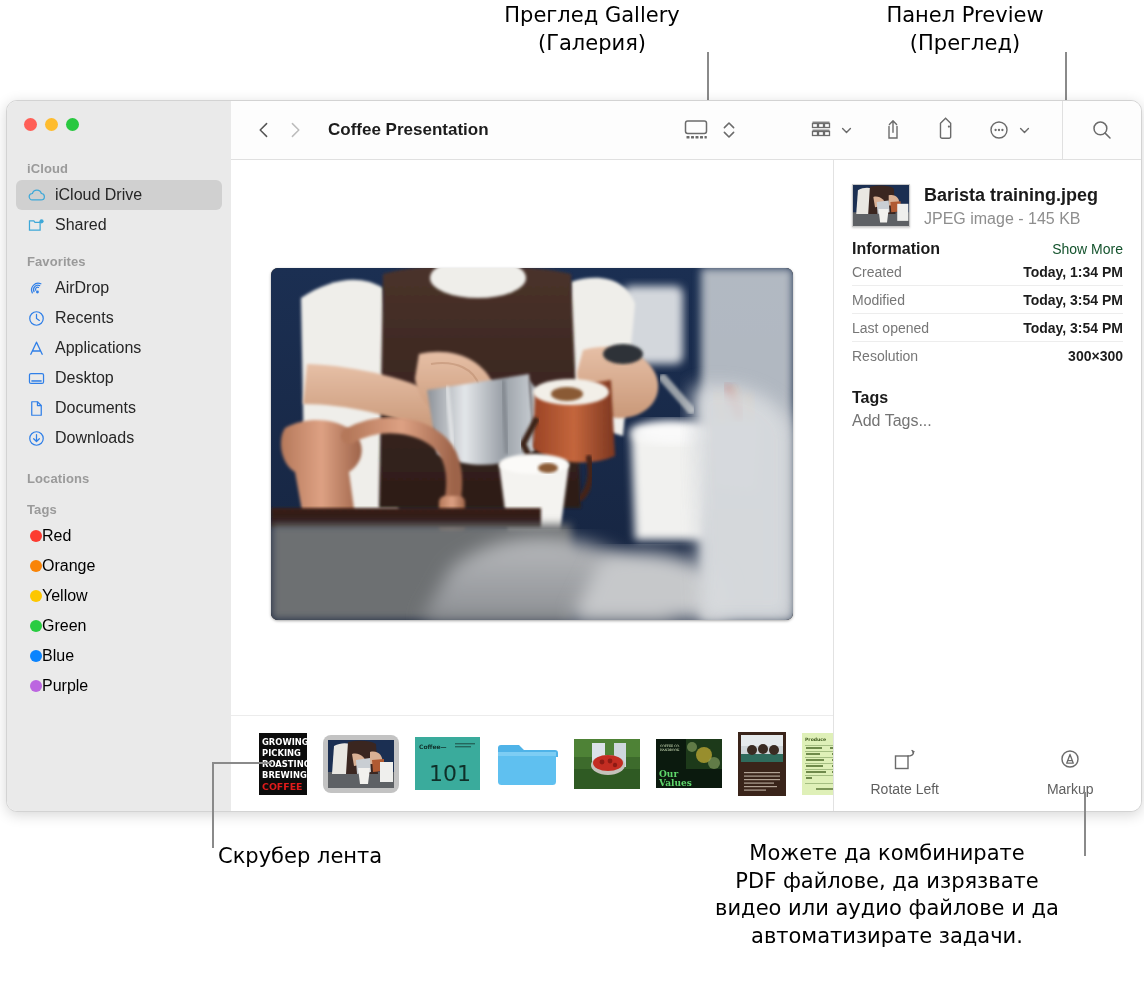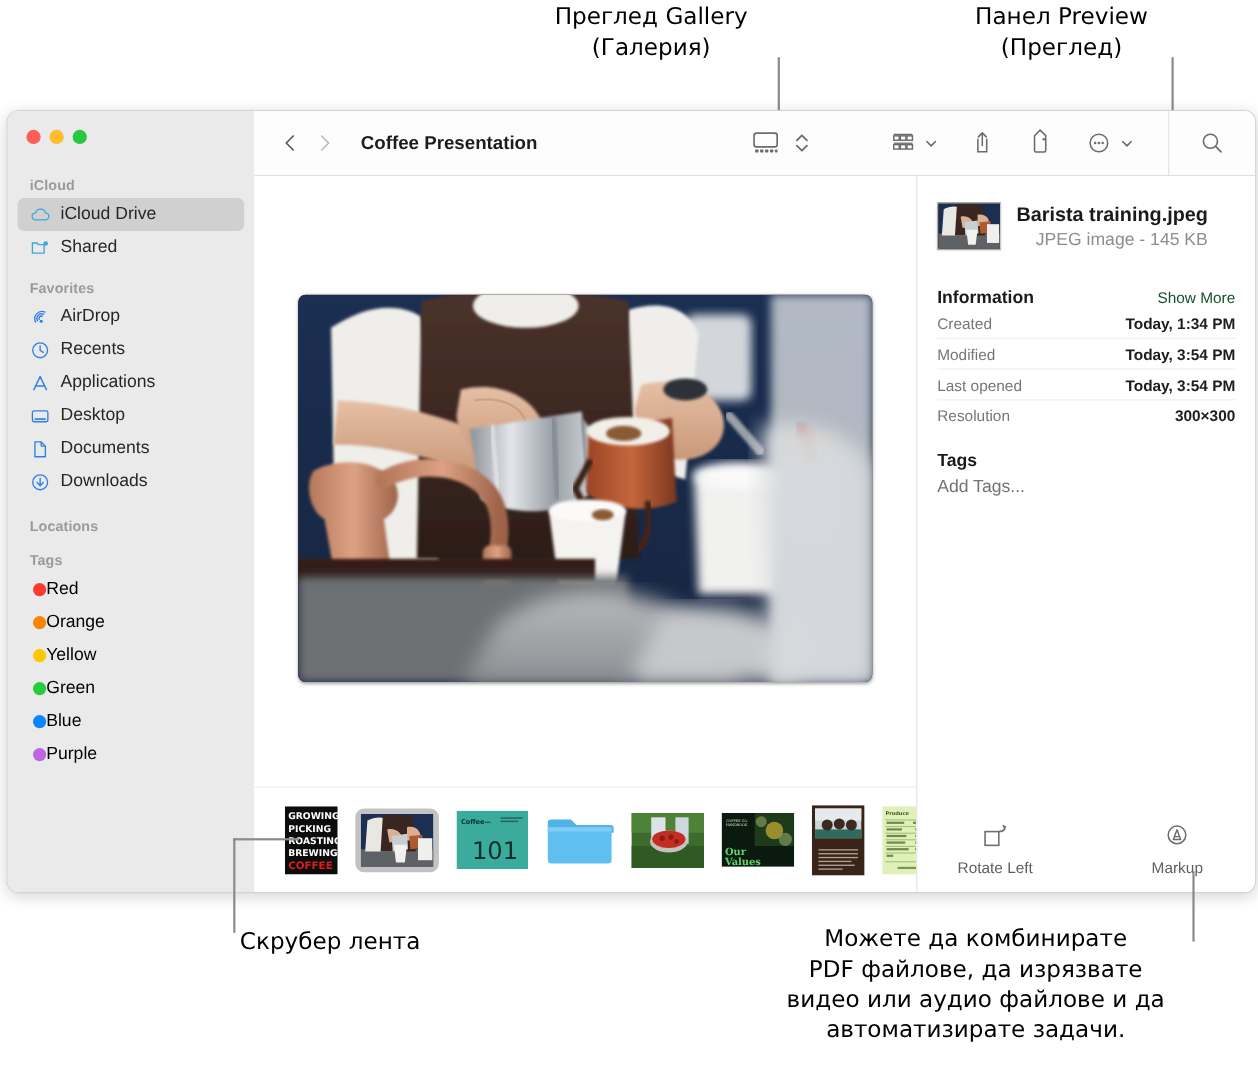--- a/index.html
+++ b/index.html
@@ -154,32 +154,32 @@
   .thumb svg, .thumb .tbox { display: block; }
 
   
   #previewpane {
     width: 308px; flex: 0 0 308px;
     border-left: 1px solid #e2e2e2;
     background: #ffffff;
     display: flex; flex-direction: column;
     padding: 0;
   }
-  #pv-head { display: flex; gap: 14px; padding: 24px 18px 0 18px; align-items: flex-start; text-align: right; }
+  #pv-head { display: flex; gap: 14px; padding: 24px 18px 0 18px; align-items: flex-start; }
   #pv-thumb {
     width: 58px; height: 43px; flex: 0 0 58px;
     border: 1px solid #c9c9c9; background:#2b2118;
     box-shadow: 0 1px 2px rgba(0,0,0,0.2);
     overflow: hidden;
   }
   #pv-thumb svg { display:block; width: 100%; height: 100%; }
   #pv-name { font-size: 18px; font-weight: bold; color: #1a1a1a; line-height: 1.25; }
   #pv-kind { font-size: 16px; color: #8e8e8e; margin-top: 3px; }
 
-  #pv-info { padding: 0 18px; margin-top: 34px; }
+  #pv-info { padding: 0 18px; margin-top: 12px; }
   .pv-rowhead { display: flex; align-items: baseline; justify-content: space-between; }
   .pv-title { font-size: 16px; font-weight: bold; color: #1a1a1a; }
   .pv-link { font-size: 14px; color: #14532d; cursor: default; }
   .pv-row {
     display: flex; justify-content: space-between; align-items: center;
     padding: 6px 0 5px 0;
     border-bottom: 1px solid #ededed;
     font-size: 14px;
   }
   .pv-row:last-child { border-bottom: none; }

